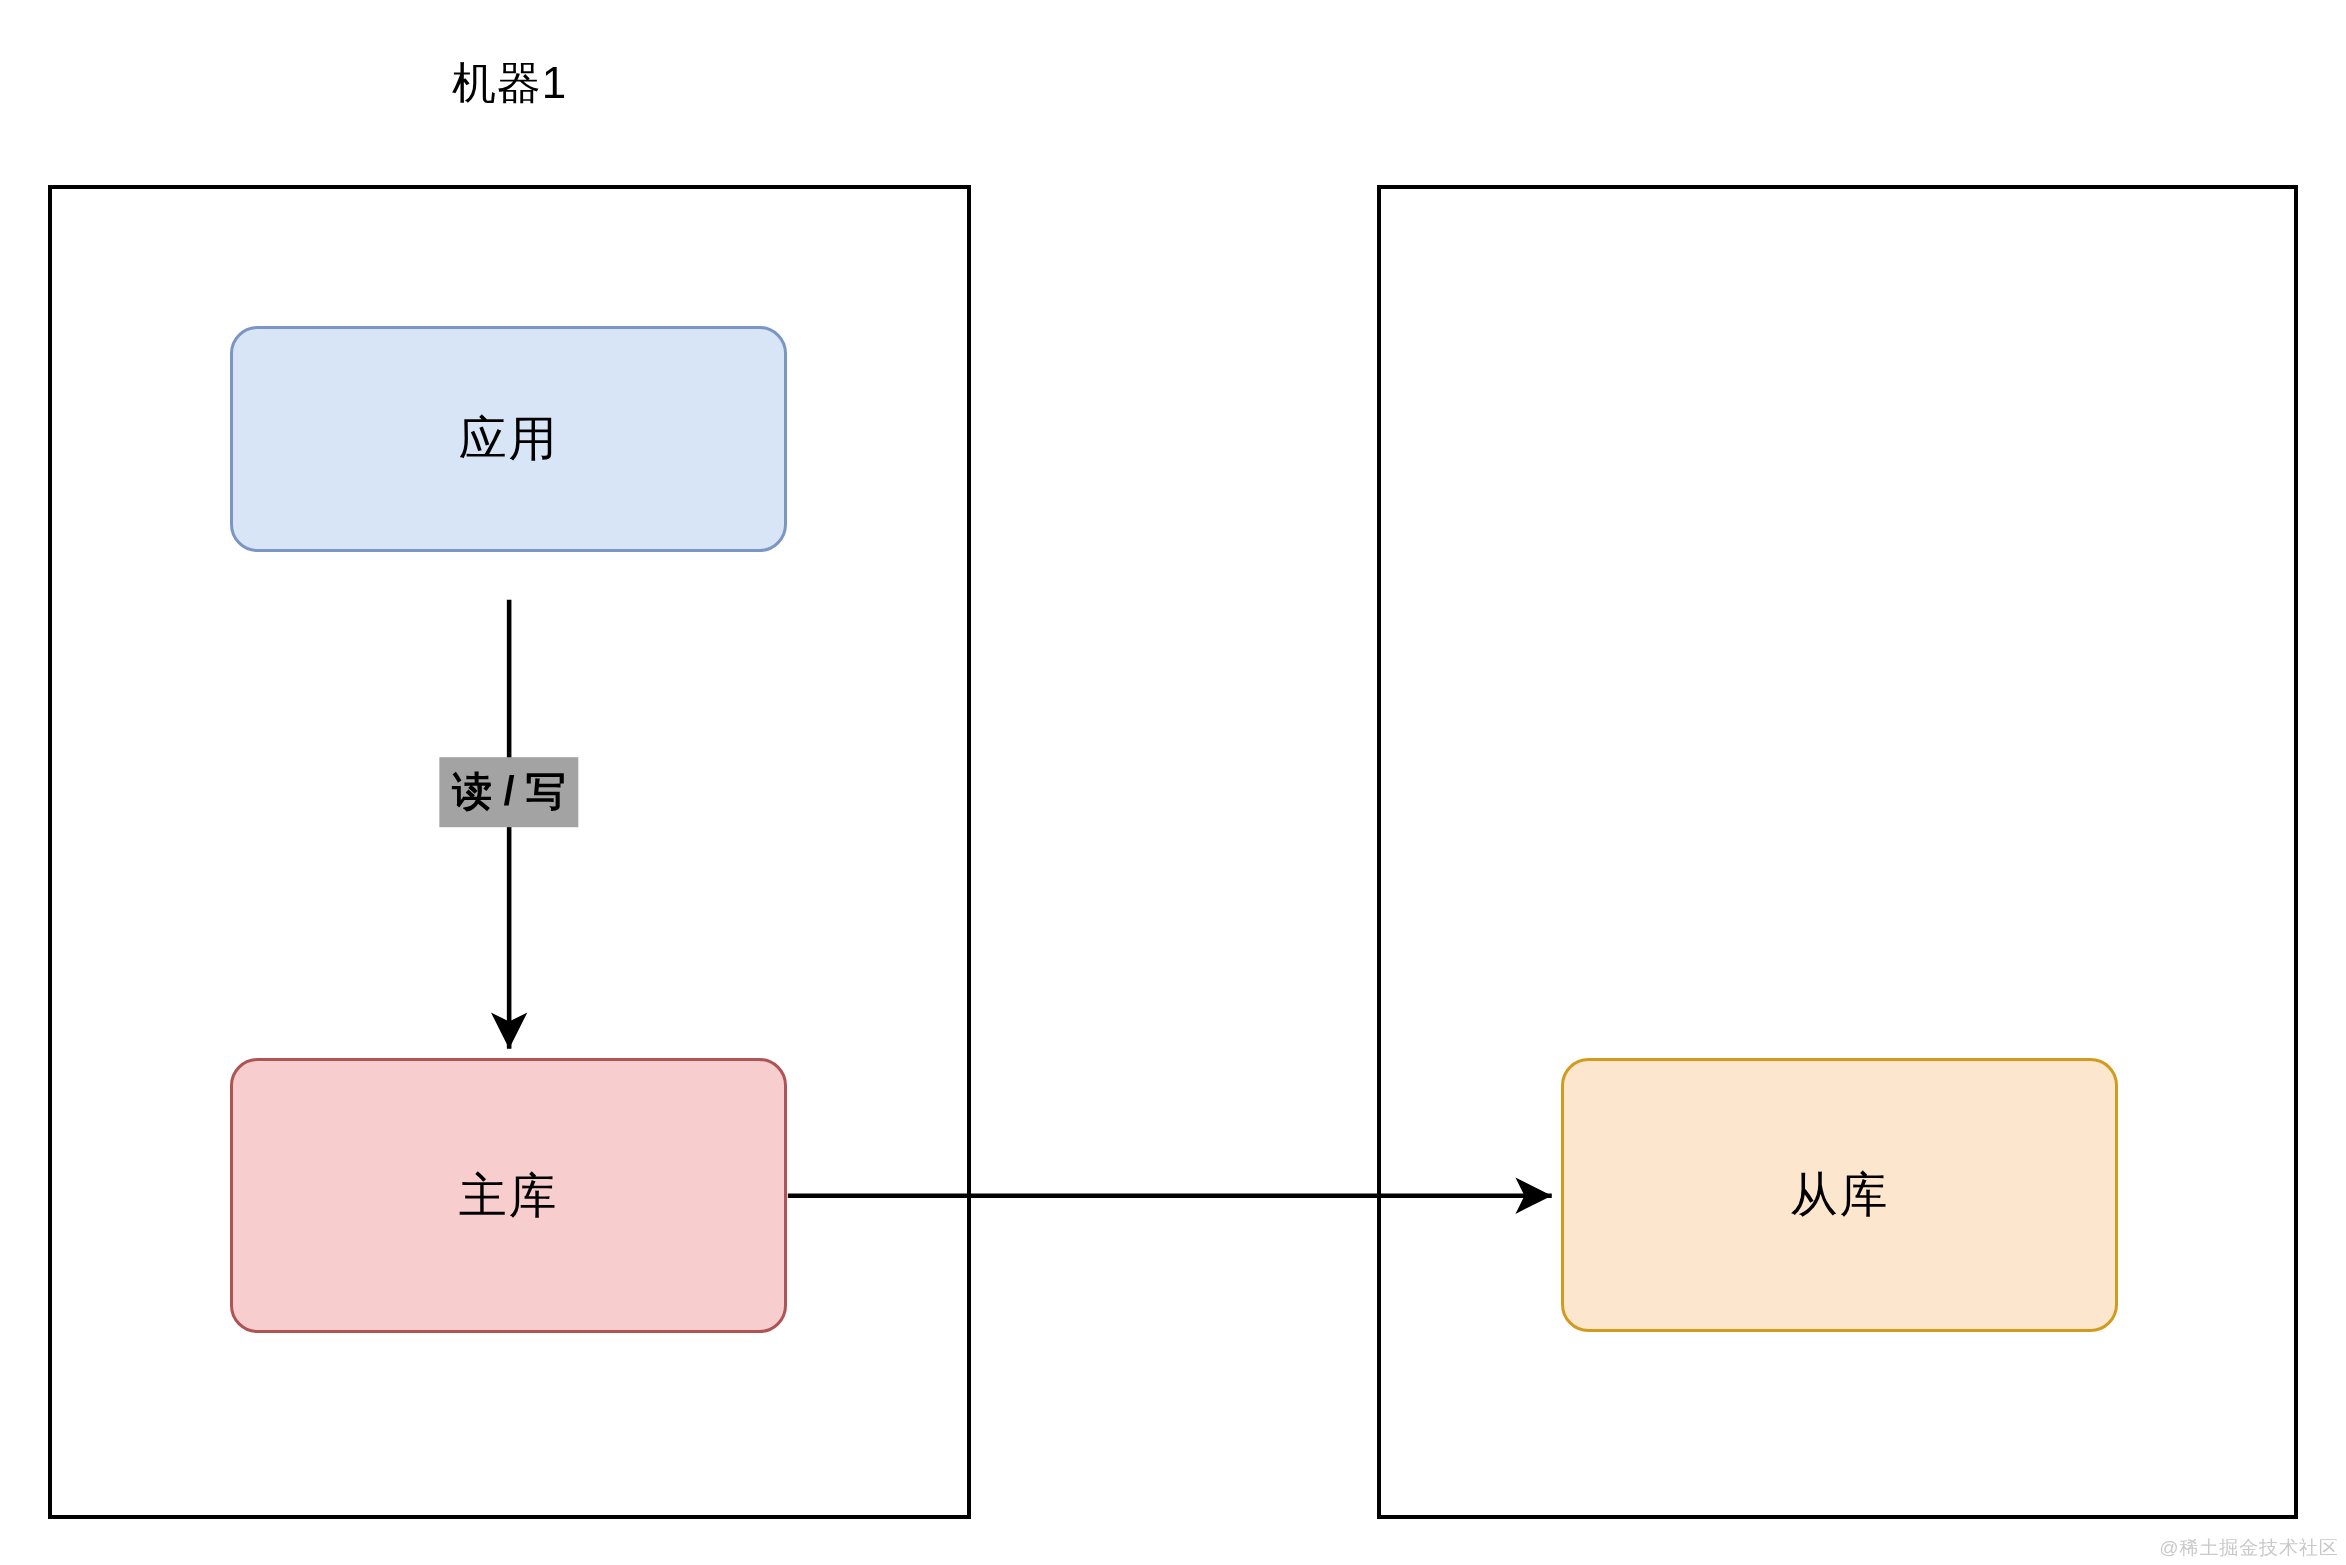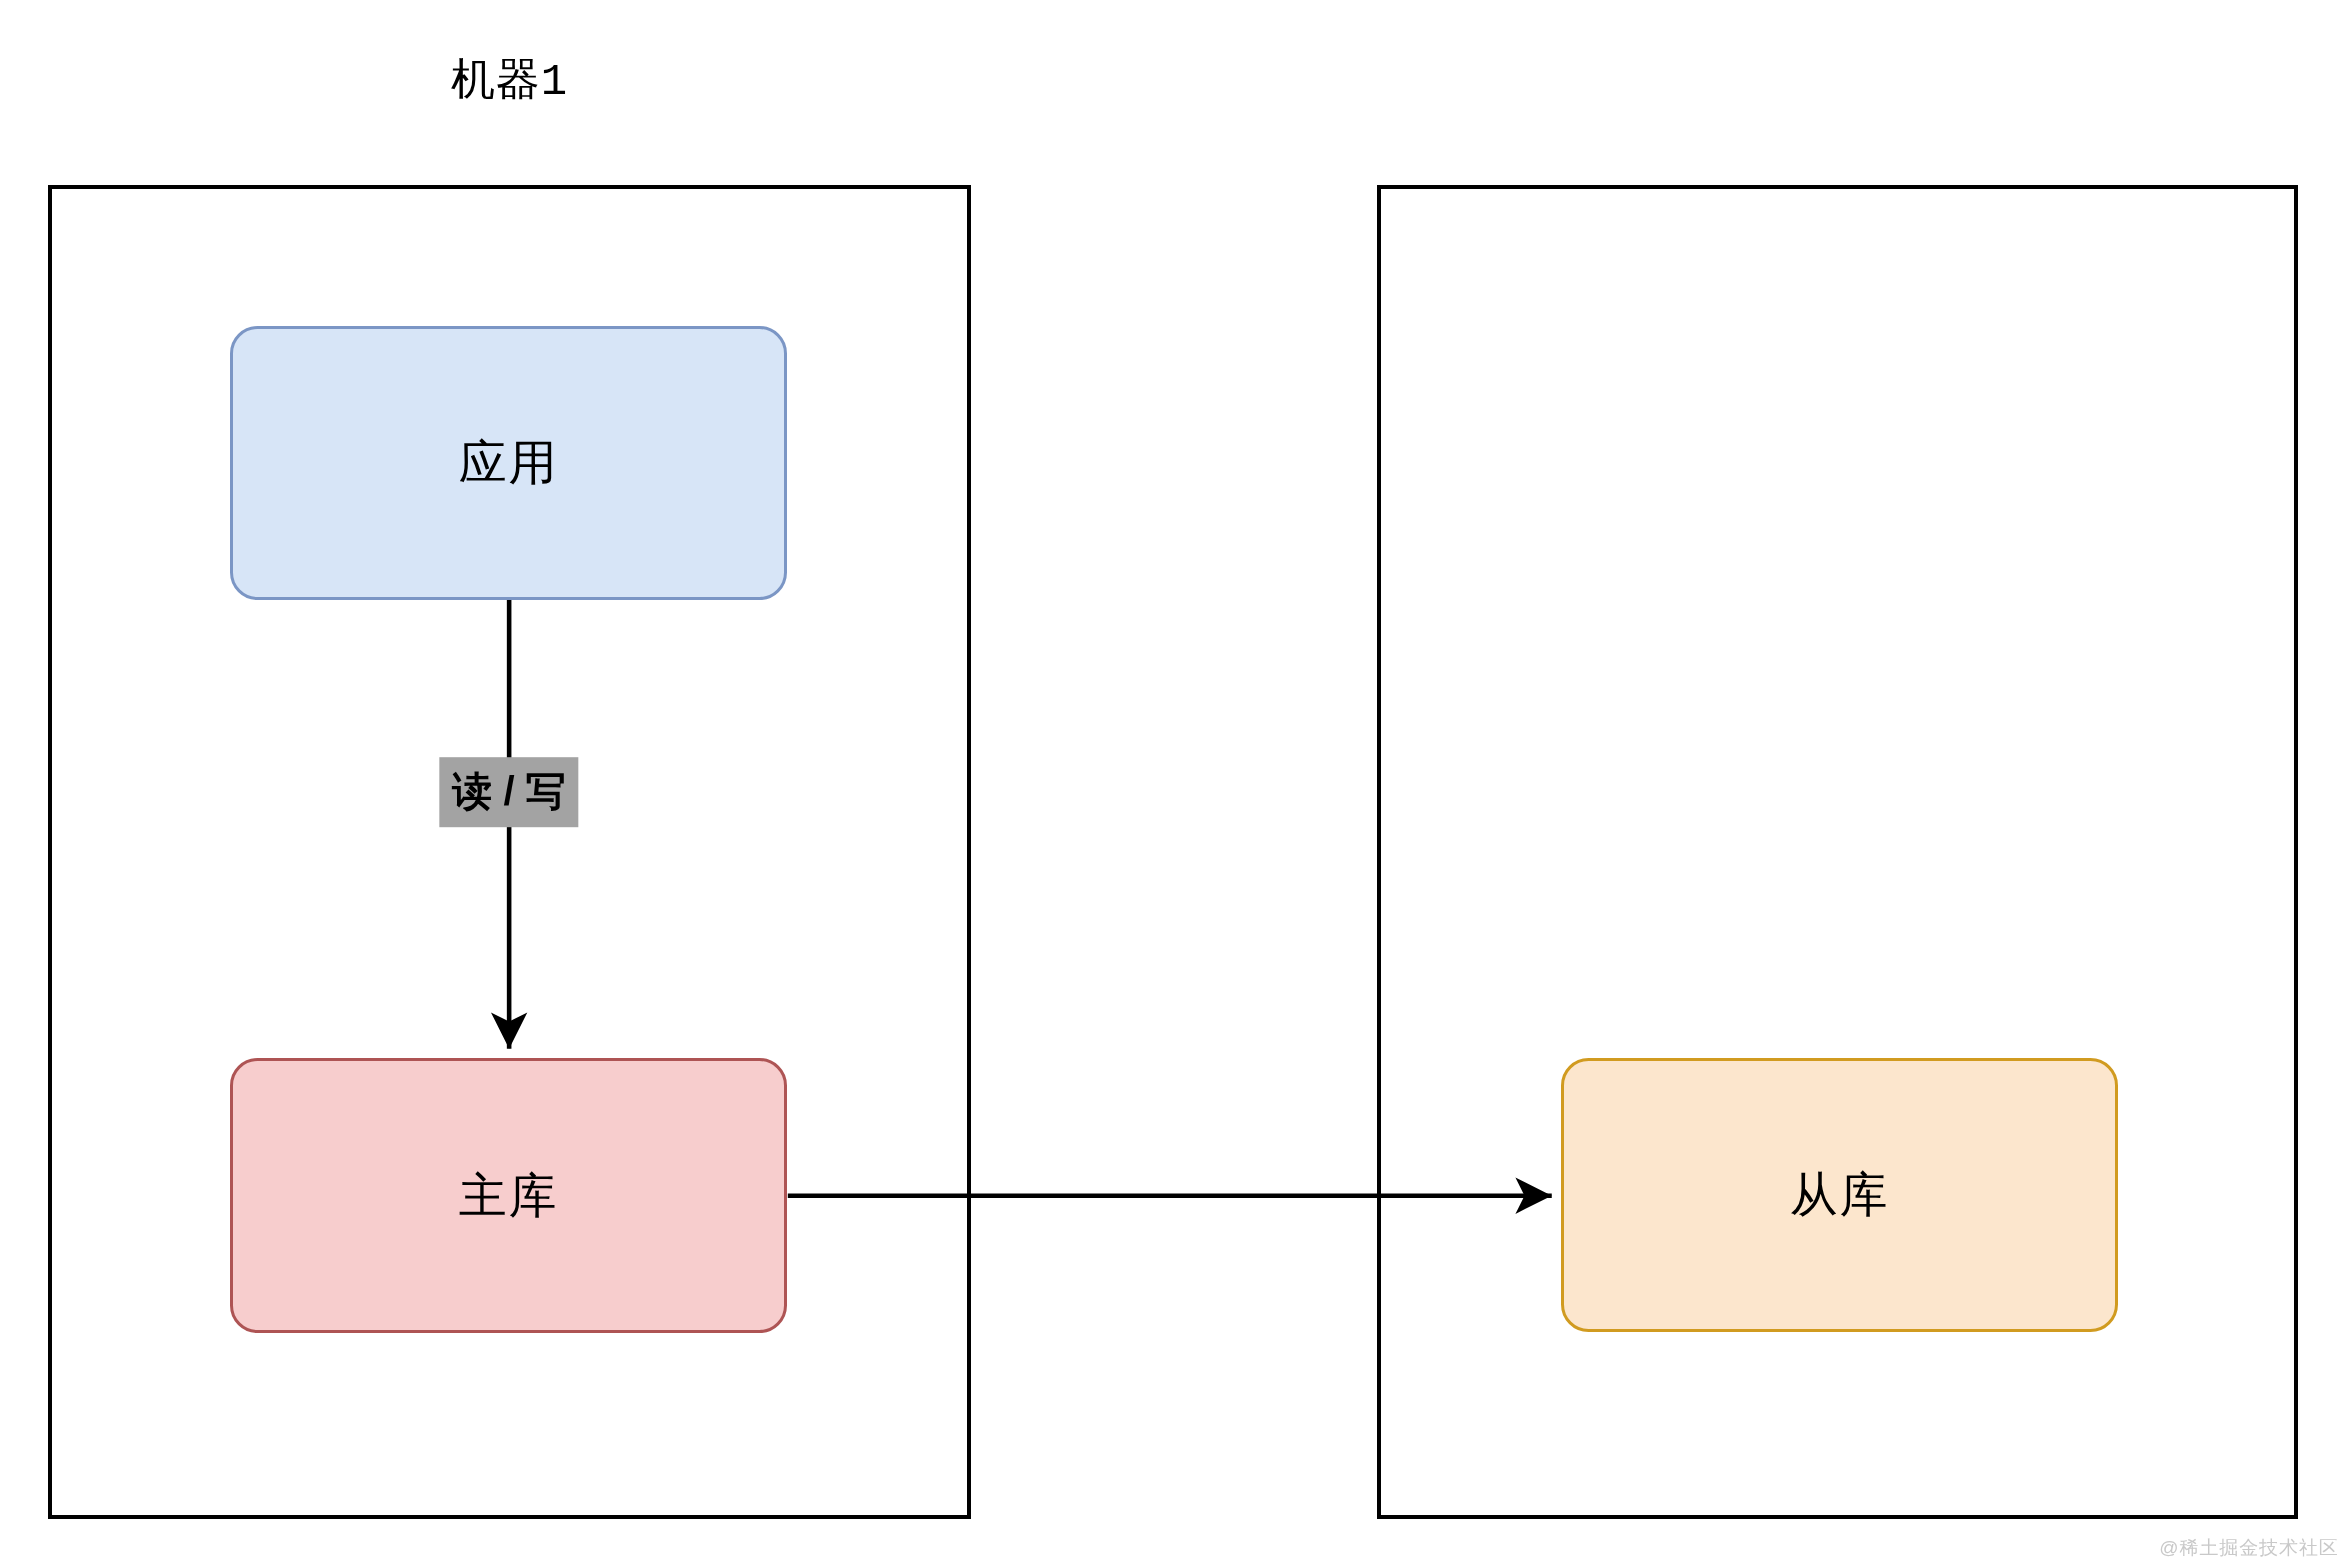--- a/index.html
+++ b/index.html
@@ -19,21 +19,20 @@
   .machine-title {
     position: absolute;
     top: 57px;
     height: 51px;
     line-height: 51px;
     text-align: center;
     font-size: 44px;
     font-weight: 500;
     color: #000000;
     letter-spacing: 0.9px;
-    font-family: Liberation Mono, monospace;
   }
   .title1 { left: 48px;   width: 923px; }
   .title2 { left: 1377px; width: 921px; }
 
   .machine-box {
     position: absolute;
     top: 185px;
     height: 1334px;
     border: 4.6px solid #000000;
     box-sizing: border-box;
@@ -57,21 +56,21 @@
     border-radius: 27.5px;
     border: 3.7px solid;
     display: flex;
     align-items: center;
     justify-content: center;
     font-size: 48px;
     color: #000000;
     letter-spacing: 1.8px;
   }
   .node-app {
-    left: 230px; top: 326px; width: 557px; height: 274px;
+    left: 230px; top: 326px; width: 557px; height: 226px;
     background: #d7e5f7; border-color: #7b96c5;
   }
   .node-master {
     left: 230px; top: 1058px; width: 557px; height: 275px;
     background: #f7cdcd; border-color: #ae5454;
   }
   .node-slave {
     left: 1561px; top: 1058px; width: 557px; height: 274px;
     background: #fce6cd; border-color: #d19b20;
   }

